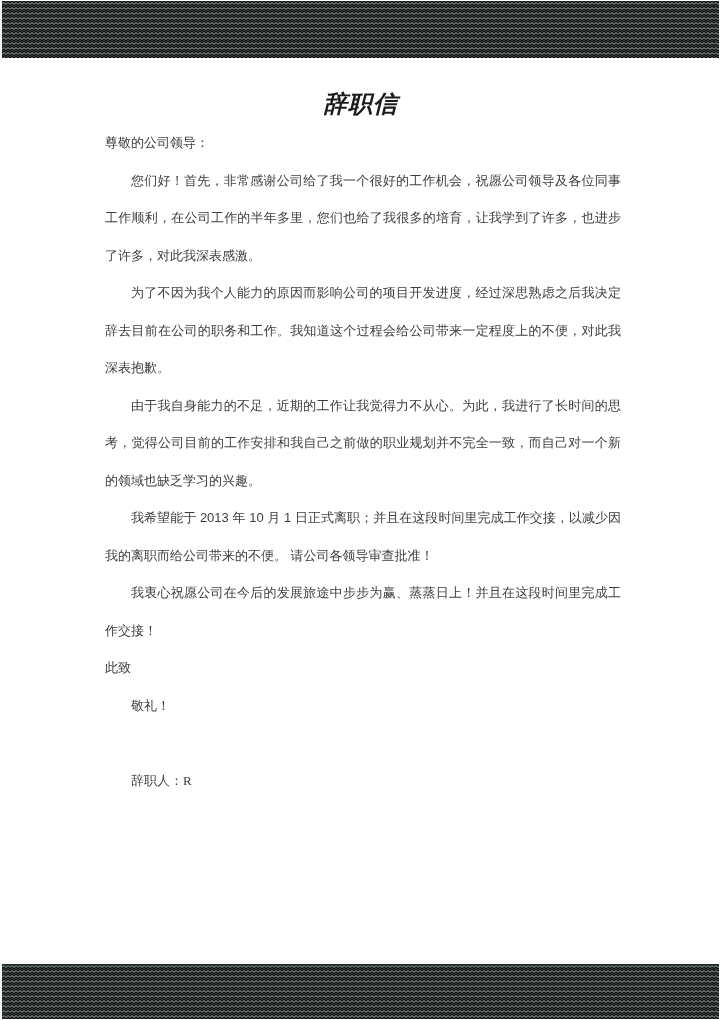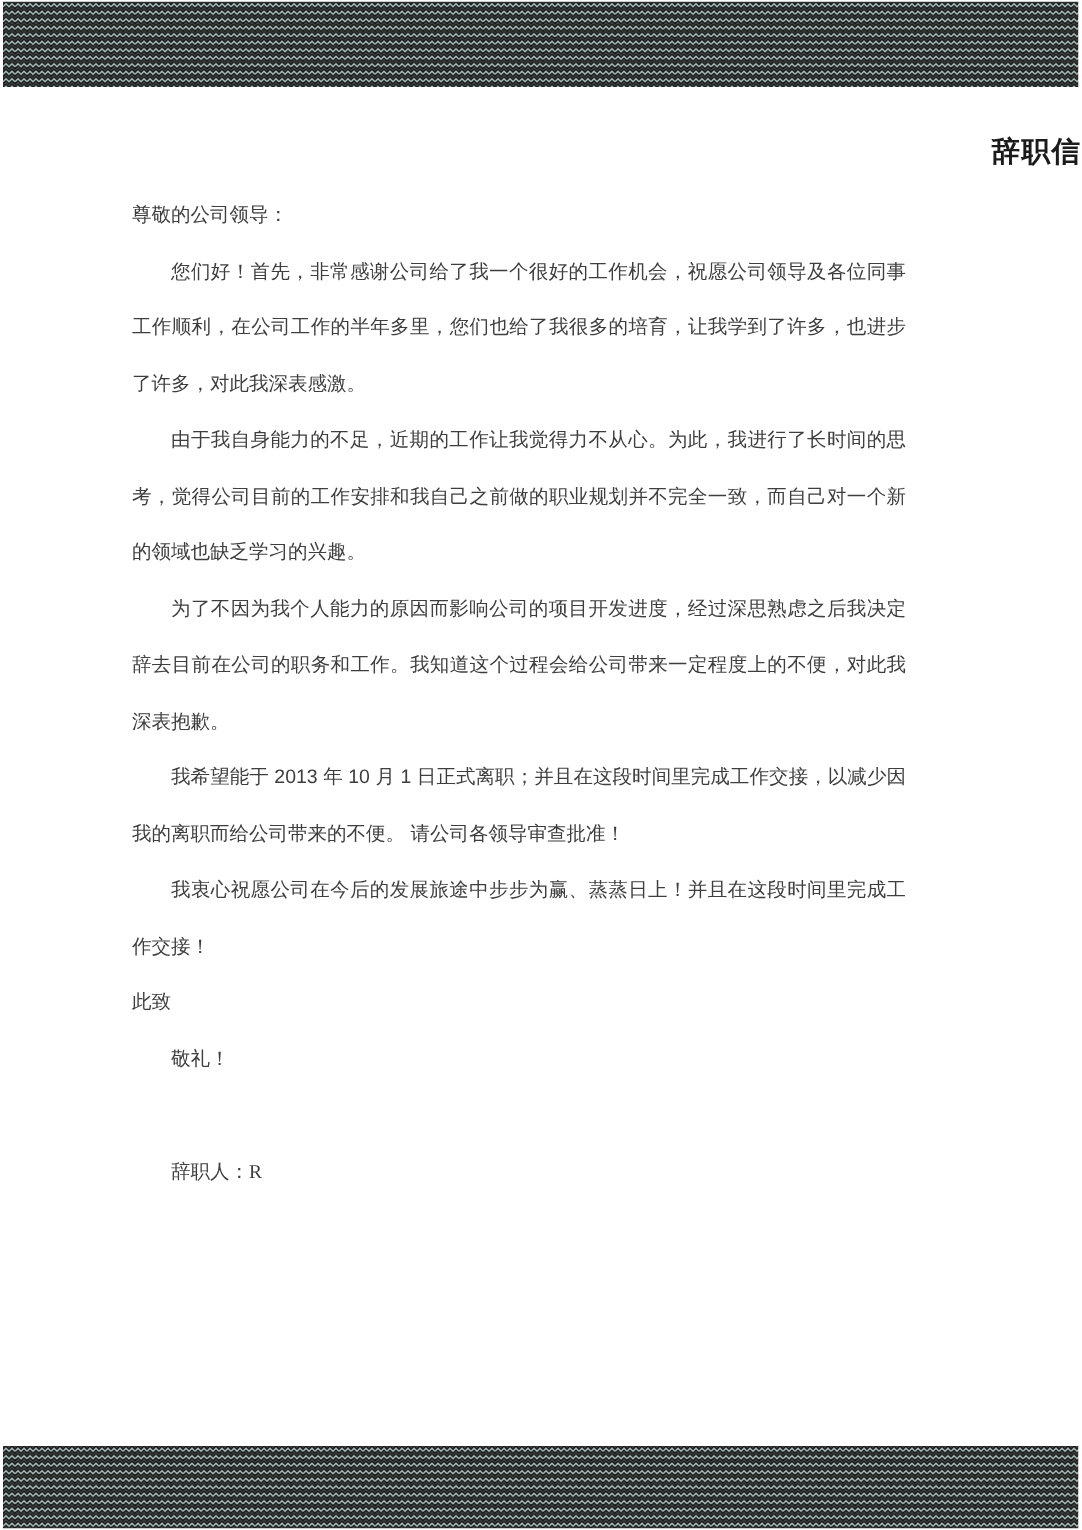--- a/index.html
+++ b/index.html
@@ -16,29 +16,30 @@
   .band { position: absolute; left: 2px; width: 717px; display: block; }
   .band-top { top: 1px; height: 57px; }
   .band-bottom { top: 964px; height: 55px; }
   .band-base-rect { fill: var(--band-base, #141414); }
   .band-zigzag-path { stroke: var(--band-zigzag, #a9bdba); fill: none; }
   .band-zigzag-faint { stroke: var(--band-zigzag, #a9bdba); fill: none; opacity: 0.28; }
 
   
   .doc-title {
     position: absolute; top: 88px; left: 0; width: 100%;
-    text-align: right;
-    font-size: 19px; font-weight: bold;
+    text-align: center;
+    font-size: 24px; font-weight: bold;
     color: var(--title-text, #1b1b1b);
     letter-spacing: 1px;
+    font-style: italic;
   }
 
   
   .content {
-    position: absolute; left: 88px; top: 124px; width: 516px;
+    position: absolute; left: 105px; top: 124px; width: 516px;
     font-size: 13px; line-height: 37.5px;
     color: var(--body-text, #3e3e3e);
     text-align: justify;
   }
   .content p { margin: 0; text-indent: 2em; word-break: break-all; }
   .content .no-indent { text-indent: 0; }
   .signature-block { margin-top: 37.5px; }
   .sig-signer { margin-left: 338px; text-indent: 0; font-family: Liberation Serif, serif; }
   .sig-date   { margin-left: 355px; text-indent: 0; }
 </style>
@@ -57,22 +58,22 @@
       </pattern>
     </defs>
     <rect x="0" y="0" width="100%" height="100%" fill="url(#zigzag-top)"></rect>
   </svg>
 
   <div class="doc-title">辞职信</div>
 
   <div class="content">
     <p class="no-indent">尊敬的公司领导：</p>
     <p>您们好！首先，非常感谢公司给了我一个很好的工作机会，祝愿公司领导及各位同事工作顺利，在公司工作的半年多里，您们也给了我很多的培育，让我学到了许多，也进步了许多，对此我深表感激。</p>
+    <p>为了不因为我个人能力的原因而影响公司的项目开发进度，经过深思熟虑之后我决定辞去目前在公司的职务和工作。我知道这个过程会给公司带来一定程度上的不便，对此我深表抱歉。</p>
     <p>由于我自身能力的不足，近期的工作让我觉得力不从心。为此，我进行了长时间的思考，觉得公司目前的工作安排和我自己之前做的职业规划并不完全一致，而自己对一个新的领域也缺乏学习的兴趣。</p>
-    <p>为了不因为我个人能力的原因而影响公司的项目开发进度，经过深思熟虑之后我决定辞去目前在公司的职务和工作。我知道这个过程会给公司带来一定程度上的不便，对此我深表抱歉。</p>
     <p>我希望能于 2013 年 10 月 1 日正式离职；并且在这段时间里完成工作交接，以减少因我的离职而给公司带来的不便。 请公司各领导审查批准！</p>
     <p>我衷心祝愿公司在今后的发展旅途中步步为赢、蒸蒸日上！并且在这段时间里完成工作交接！</p>
     <p class="no-indent">此致</p>
     <p>敬礼！</p>
 
     <div class="signature-block">
       <p class="sig-signer">辞职人：R</p>
     </div>
   </div>
 

